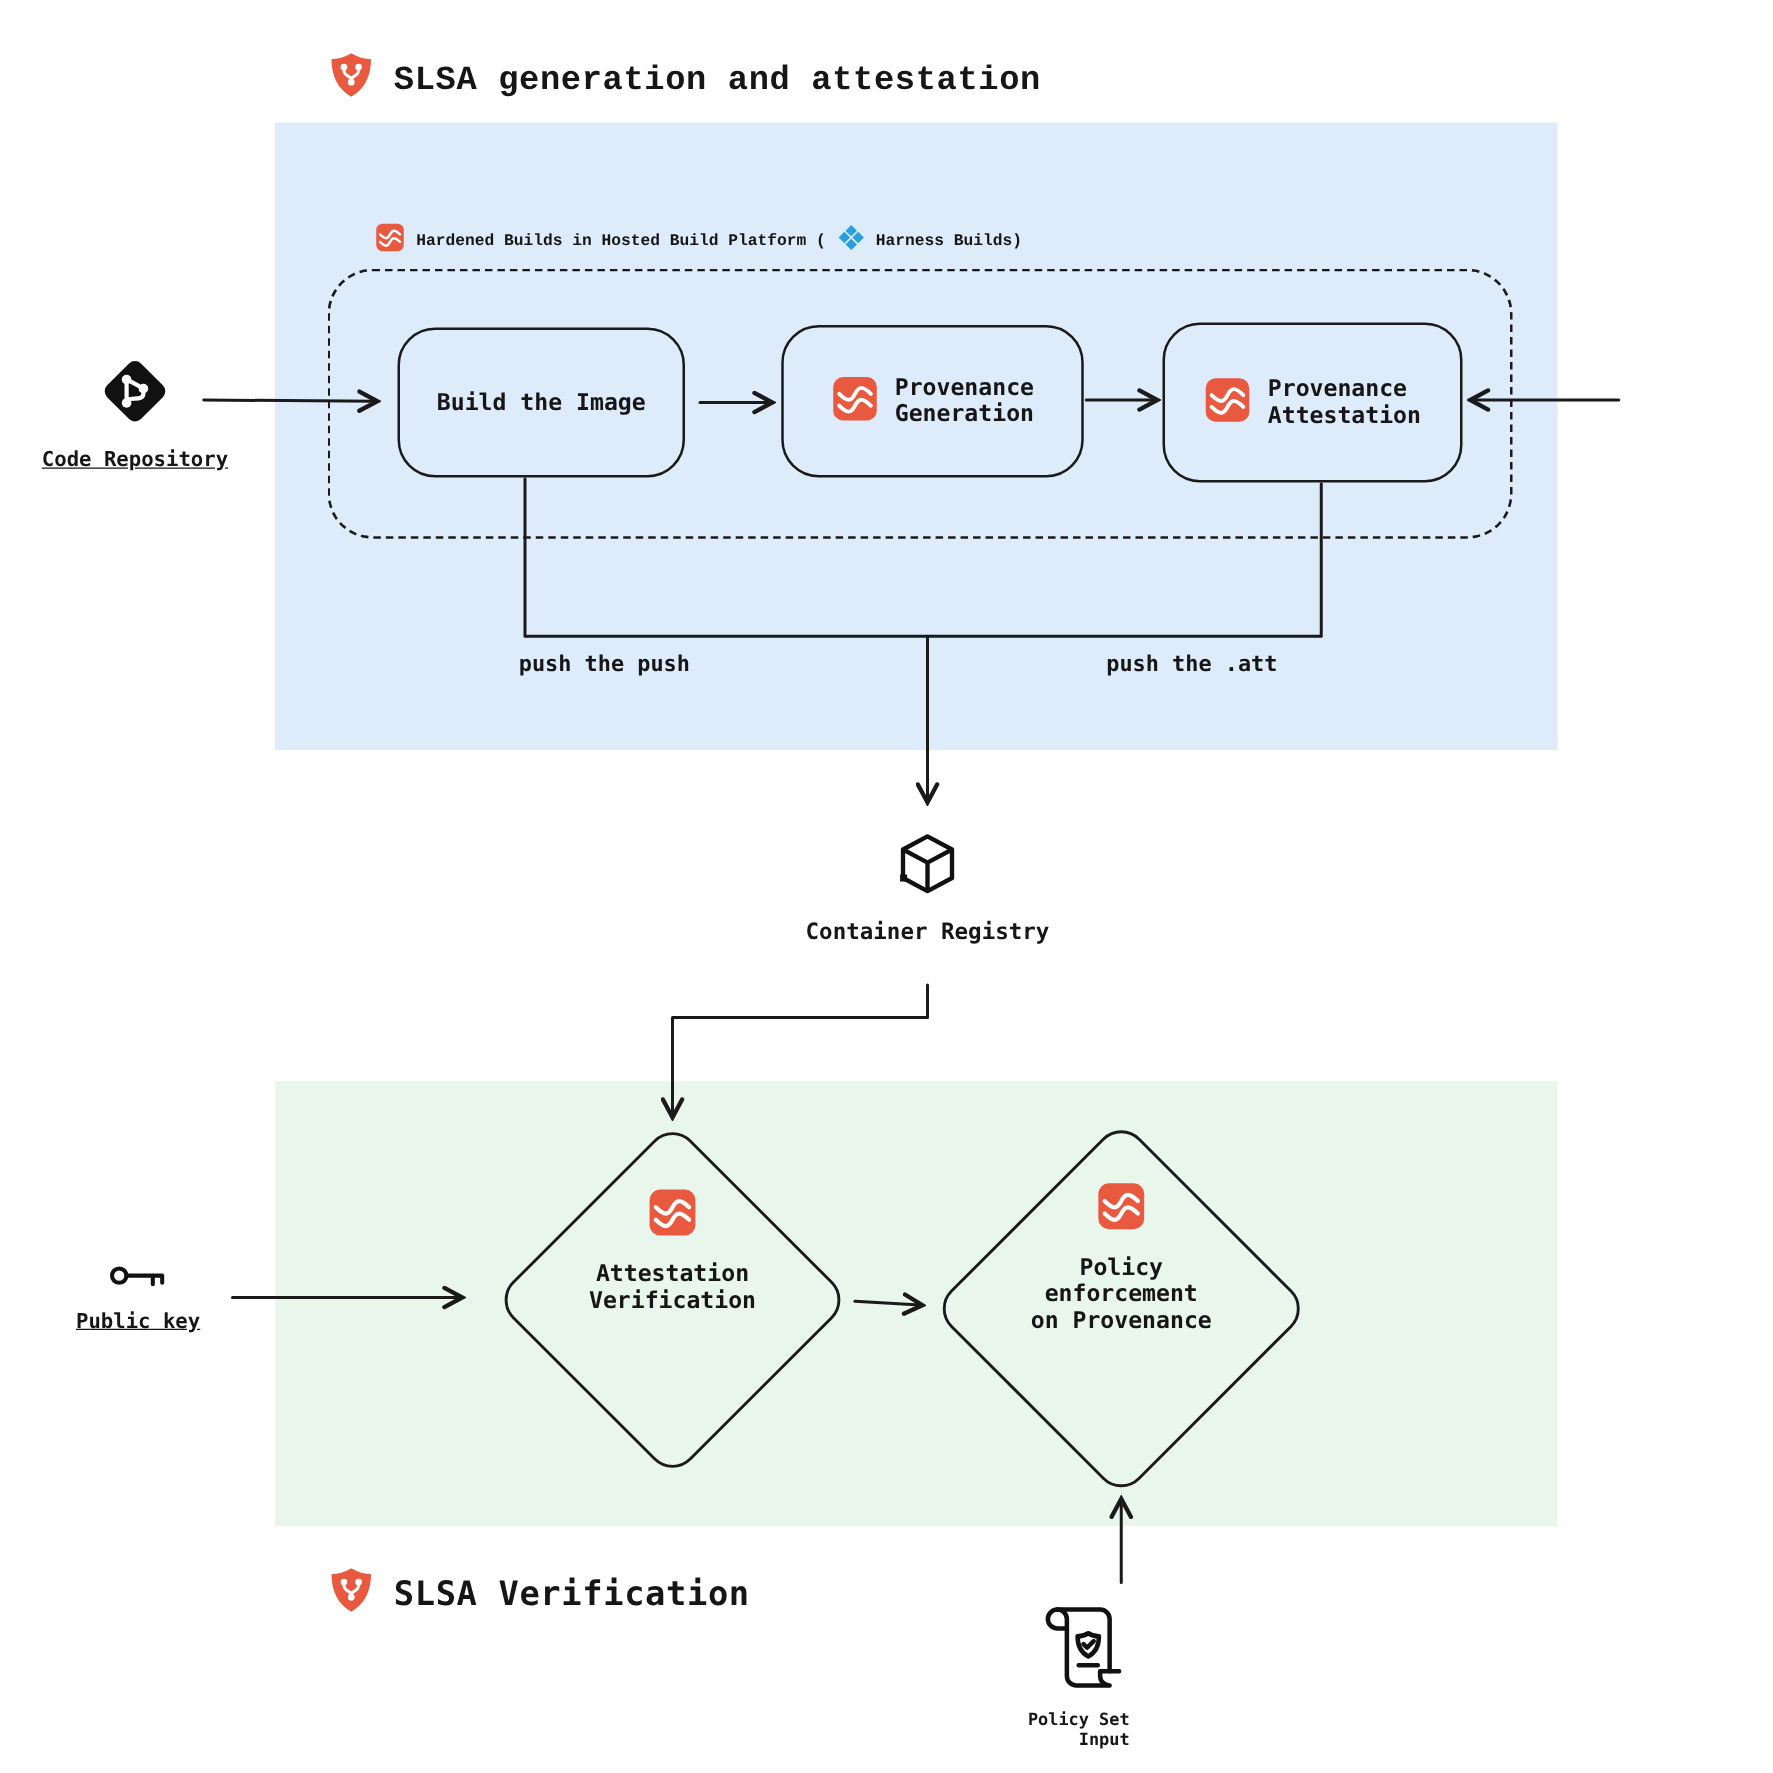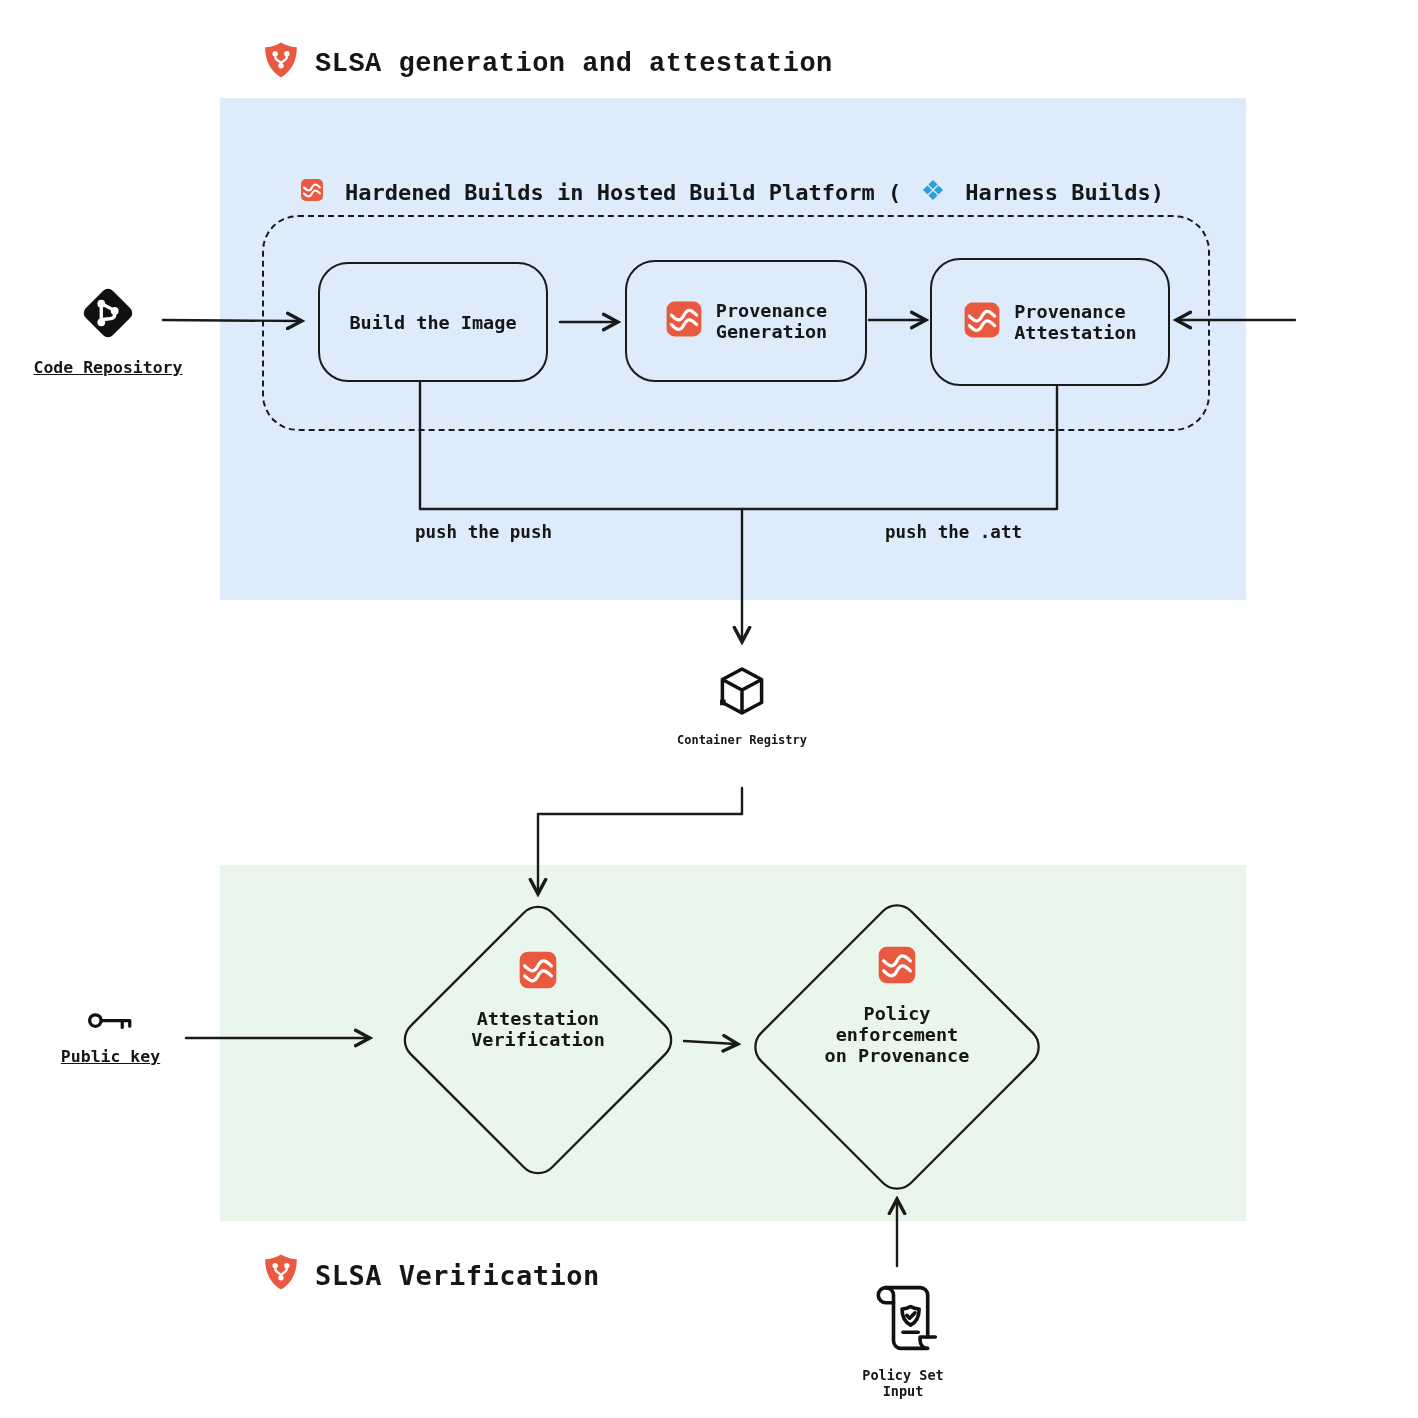--- a/index.html
+++ b/index.html
@@ -9,22 +9,22 @@
 
   .panel { position:absolute; }
   .panel.blue  { background:#DDEBFA; }
   .panel.green { background:#E9F6EC; }
 
   svg.layer { position:absolute; left:0; top:0; pointer-events:none; }
 
   .section-title { position:absolute; display:flex; align-items:center; gap:15px;
                    font-size:27px; font-weight:bold; letter-spacing:.5px; }
 
-  .platform-label { position:absolute; display:flex; align-items:center; gap:21px;
-                    font-size:22px; font-weight:bold; }
+  .platform-label { position:absolute; display:flex; align-items:center; gap:9px;
+                    font-size:13px; font-weight:bold;font-family:Liberation Mono, monospace; }
 
   .dashed-box { position:absolute; border:2.5px dashed #1a1a1a; border-radius:36px; }
 
   .node-box { position:absolute; border:2.3px solid #1a1a1a; border-radius:30px;
               display:flex; align-items:center; justify-content:center; gap:13px;
               font-size:18.5px; font-weight:bold; }
   .node-box .txt { text-align:left; }
 
   .pre { white-space:pre-line; }
 
@@ -154,21 +154,21 @@
         <path d="M9.4 9.9 V14.1 M10.7 9 L13.3 10.4 M14.6 12.7 C14.6 14.8, 11.6 14, 9.8 14.6" stroke="#fff" stroke-width="1.3" fill="none" stroke-linecap="round"></path>
       </svg>
     </span>
     <span class="lbl pre">Code Repository</span>
   </div>
 
 
   <div class="edge-label" style="left:415px; top:522px;">push the push</div>
   <div class="edge-label" style="left:885px; top:522px;">push the .att</div>
 
-  <div class="ext" style="left:627px; top:662px; width:230px; font-size:12px;">
+  <div class="ext" style="left:627px; top:662px; width:230px; font-size:18px;">
     <span>
       <svg width="56" height="58" viewBox="0 0 24 24" fill="none" stroke="#111" stroke-width="1.5">
         <path d="M12 2.6 L20.4 7.1 V16.9 L12 21.4 L3.6 16.9 V7.1 Z" stroke-linejoin="round"></path>
         <path d="M3.6 7.1 L12 11.6 L20.4 7.1 M12 11.6 V21.4"></path>
         <rect x="2.6" y="15.7" width="2.4" height="2.4" fill="#111" stroke="none"></rect>
       </svg>
     </span>
     <span class="lbl pre">Container Registry</span>
   </div>
 
@@ -213,21 +213,21 @@
         <path d="M12 1 C15 3, 19 4, 22 4 C22 12, 19 19, 12 23 C5 19, 2 12, 2 4 C5 4, 9 3, 12 1 Z" fill="#E8593F"></path>
         <circle cx="8.3" cy="8" r="1.7" fill="#fff"></circle>
           <circle cx="15.7" cy="8" r="1.7" fill="#fff"></circle>
           <circle cx="12" cy="15.6" r="1.7" fill="#fff"></circle>
         <path d="M8.3 9.6 C8.3 12.6, 11 12, 12 14 M15.7 9.6 C15.7 12.6, 13 12, 12 14" stroke="#fff" stroke-width="1.5" fill="none"></path>
       </svg>
     </span>
     <span>SLSA Verification</span>
   </div>
 
-  <div class="ext fs13" style="left:828px; top:1276px; width:150px;">
+  <div class="ext fs13" style="left:788px; top:1276px; width:150px;text-align:right;">
     <span>
       <svg width="76" height="84" viewBox="0 0 40 44" fill="none" stroke="#111" stroke-width="1.9" stroke-linecap="round" stroke-linejoin="round">
         <path d="M11 6 C8.8 6 7 7.8 7 10 C7 12.2 8.8 14 11 14 H15"></path>
         <path d="M11 6 H29 C31.2 6 33 7.8 33 10 V32"></path>
         <path d="M15 14 V10 C15 7.8 13.2 6 11 6"></path>
         <path d="M15 14 V34 C15 36.2 16.8 38 19 38 H33 C30.8 38 29 36.2 29 34 V32 H37"></path>
         <path d="M24 16 C25.5 17 27 17.3 28.5 17.3 C28.5 21 27.5 24 24 25.8 C20.5 24 19.5 21 19.5 17.3 C21 17.3 22.5 17 24 16 Z"></path>
         <path d="M22 20.6 L23.5 22.1 L26.3 19.3"></path>
         <path d="M20 29.5 H28"></path>
       </svg>

